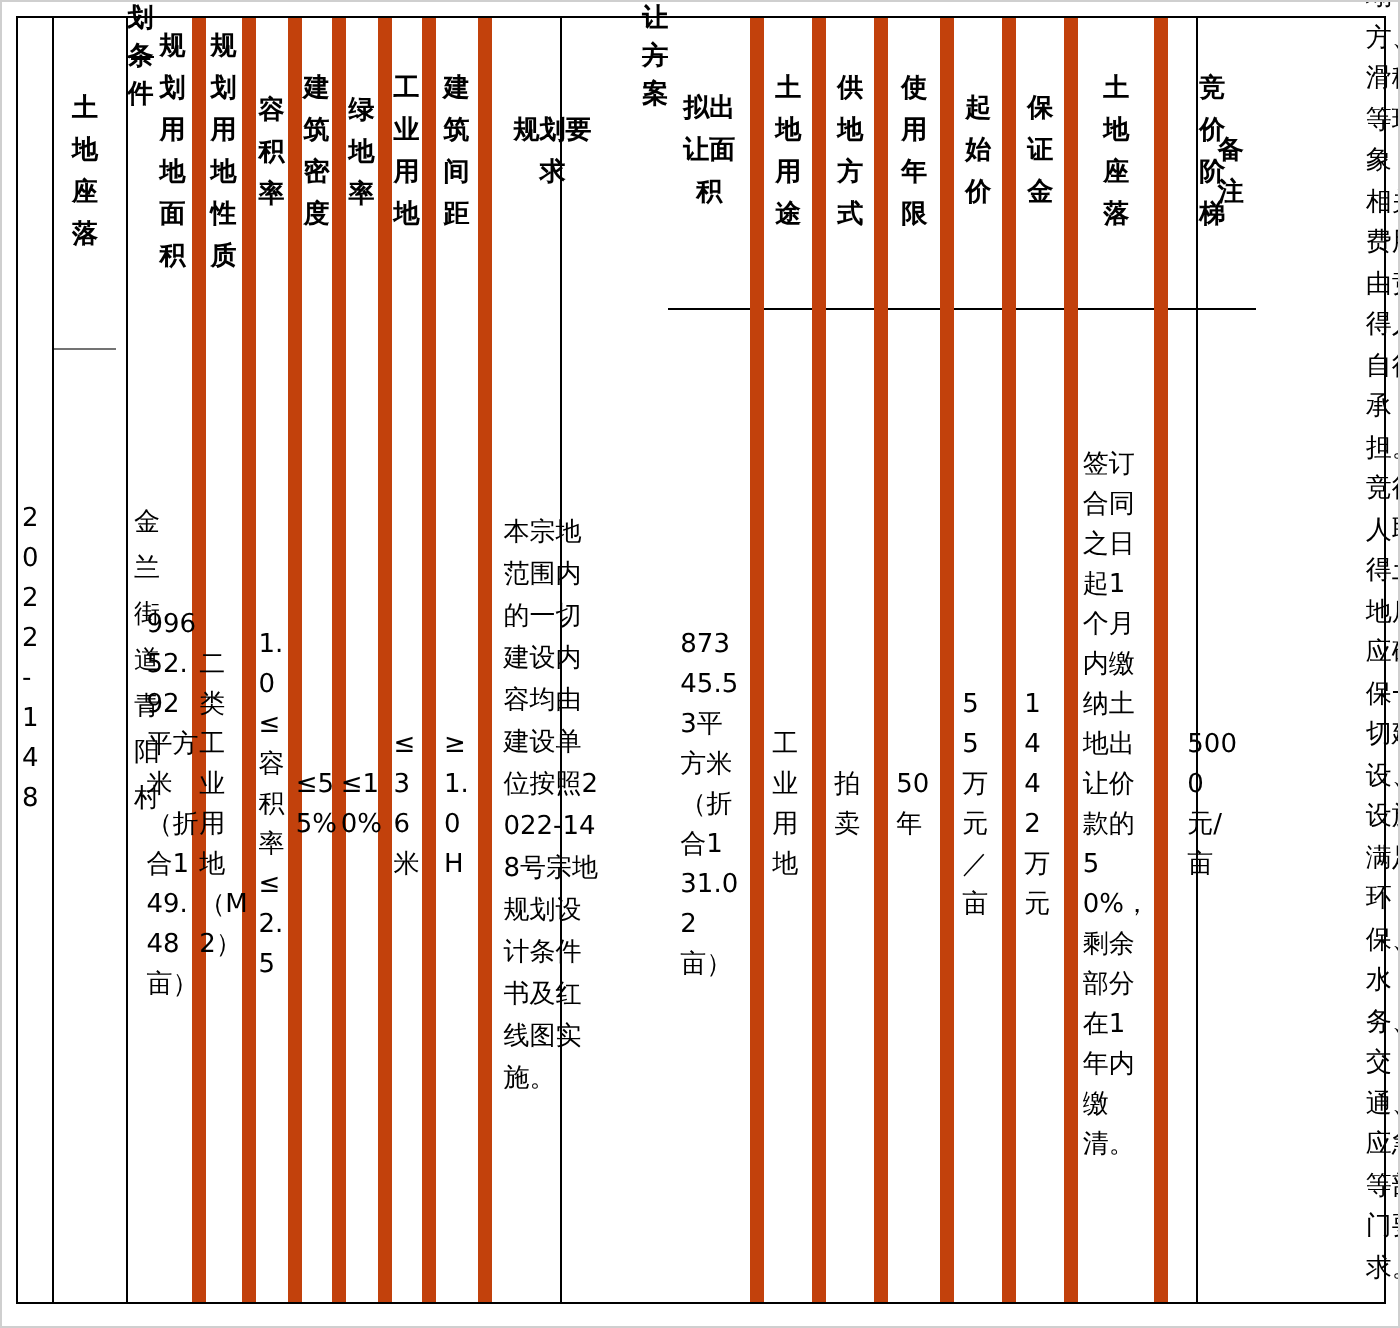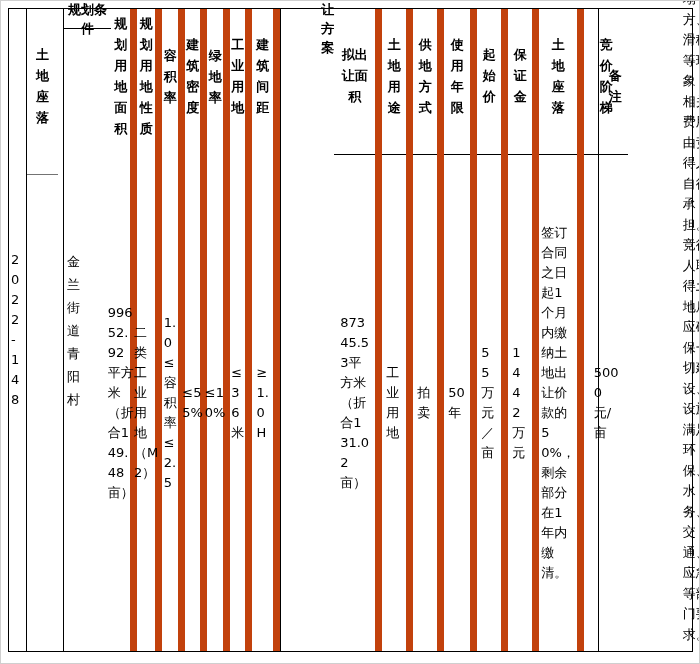--- a/index.html
+++ b/index.html
@@ -90,20 +90,24 @@
           <div class="body">≤10%</div>
         </div>
         <div class="sub c8">
           <div class="sub-label lbl">工业用地</div>
           <div class="body">≤36米</div>
         </div>
         <div class="sub c9">
           <div class="sub-label lbl">建筑间距</div>
           <div class="body">≥1.0H</div>
         </div>
+        <div class="sub c10 last">
+          <div class="sub-label lbl">规划要求</div>
+          <div class="body">本宗地范围内的一切建设内容均由建设单位按照2022-148号宗地规划设计条件书及红线图实施。</div>
+        </div>
       </div>
     </div>
 
     <div class="col g2">
       <div class="group-hd lbl">出让方案</div>
       <div class="sub-row">
         <div class="sub c11">
           <div class="sub-label lbl">拟出让面积</div>
           <div class="body">87345.53平方米（折合131.02亩）</div>
         </div>

